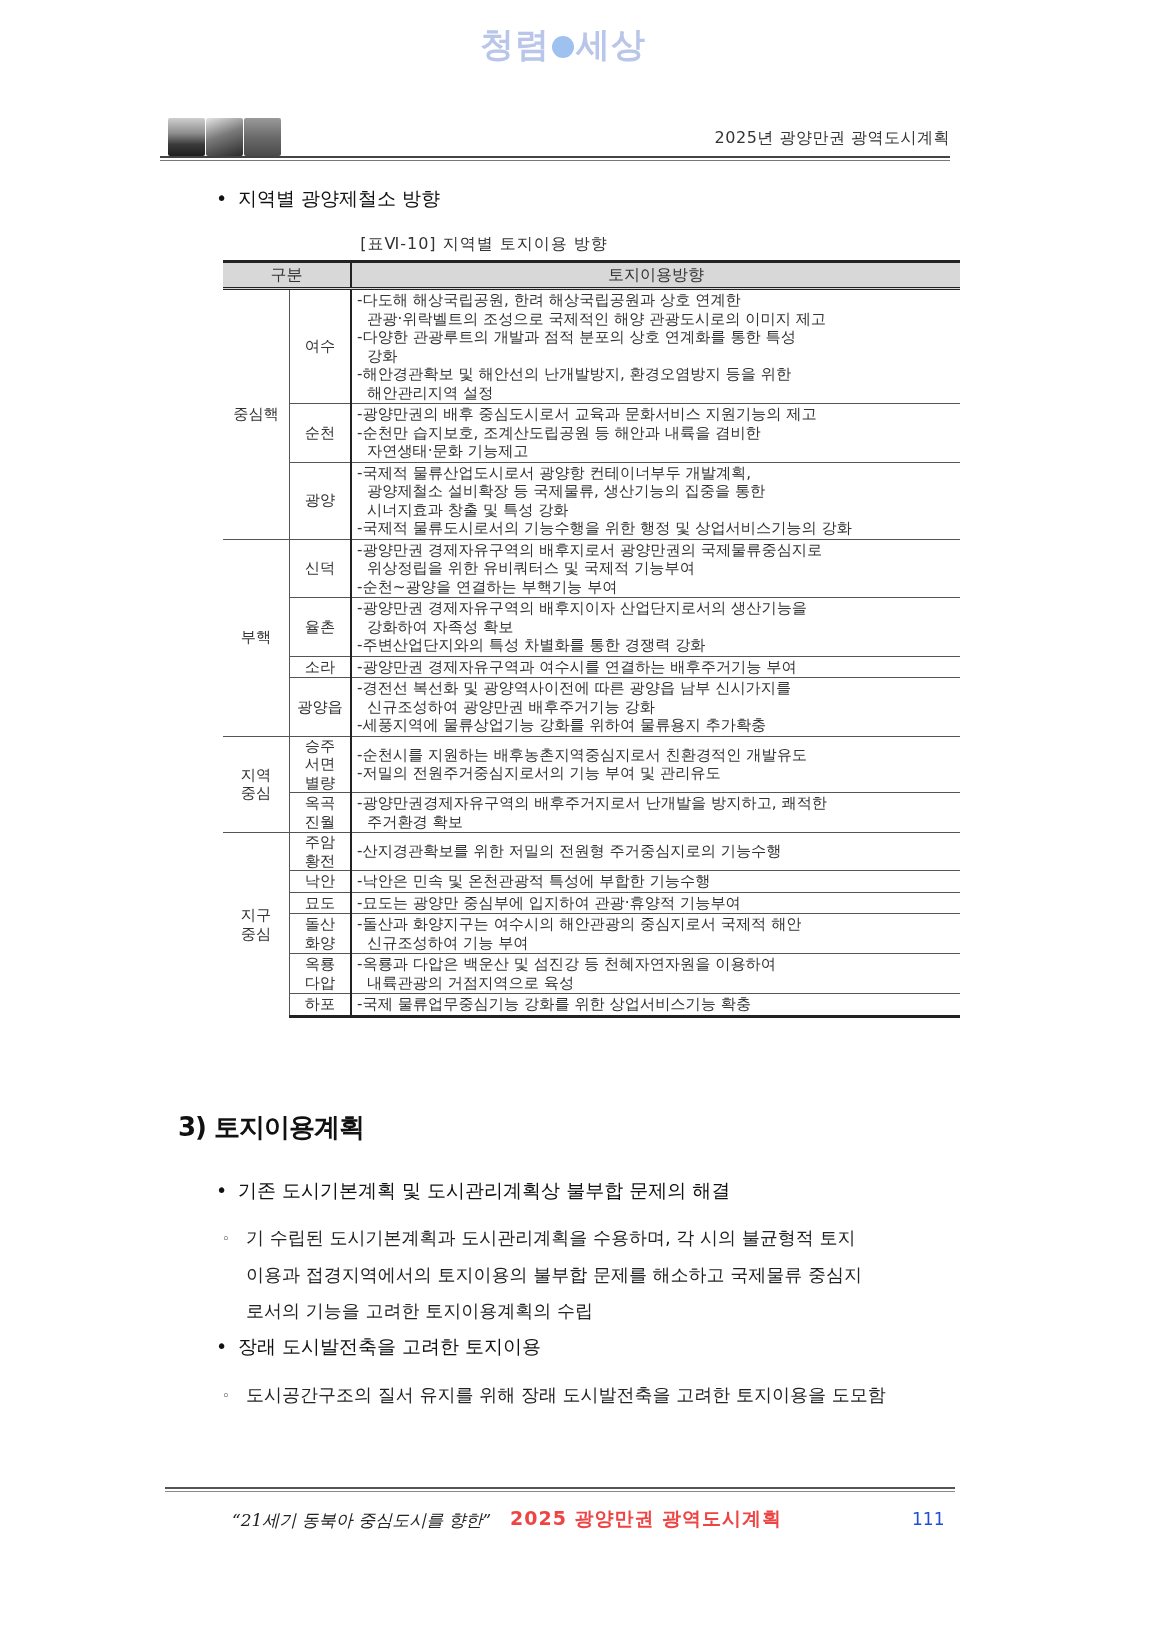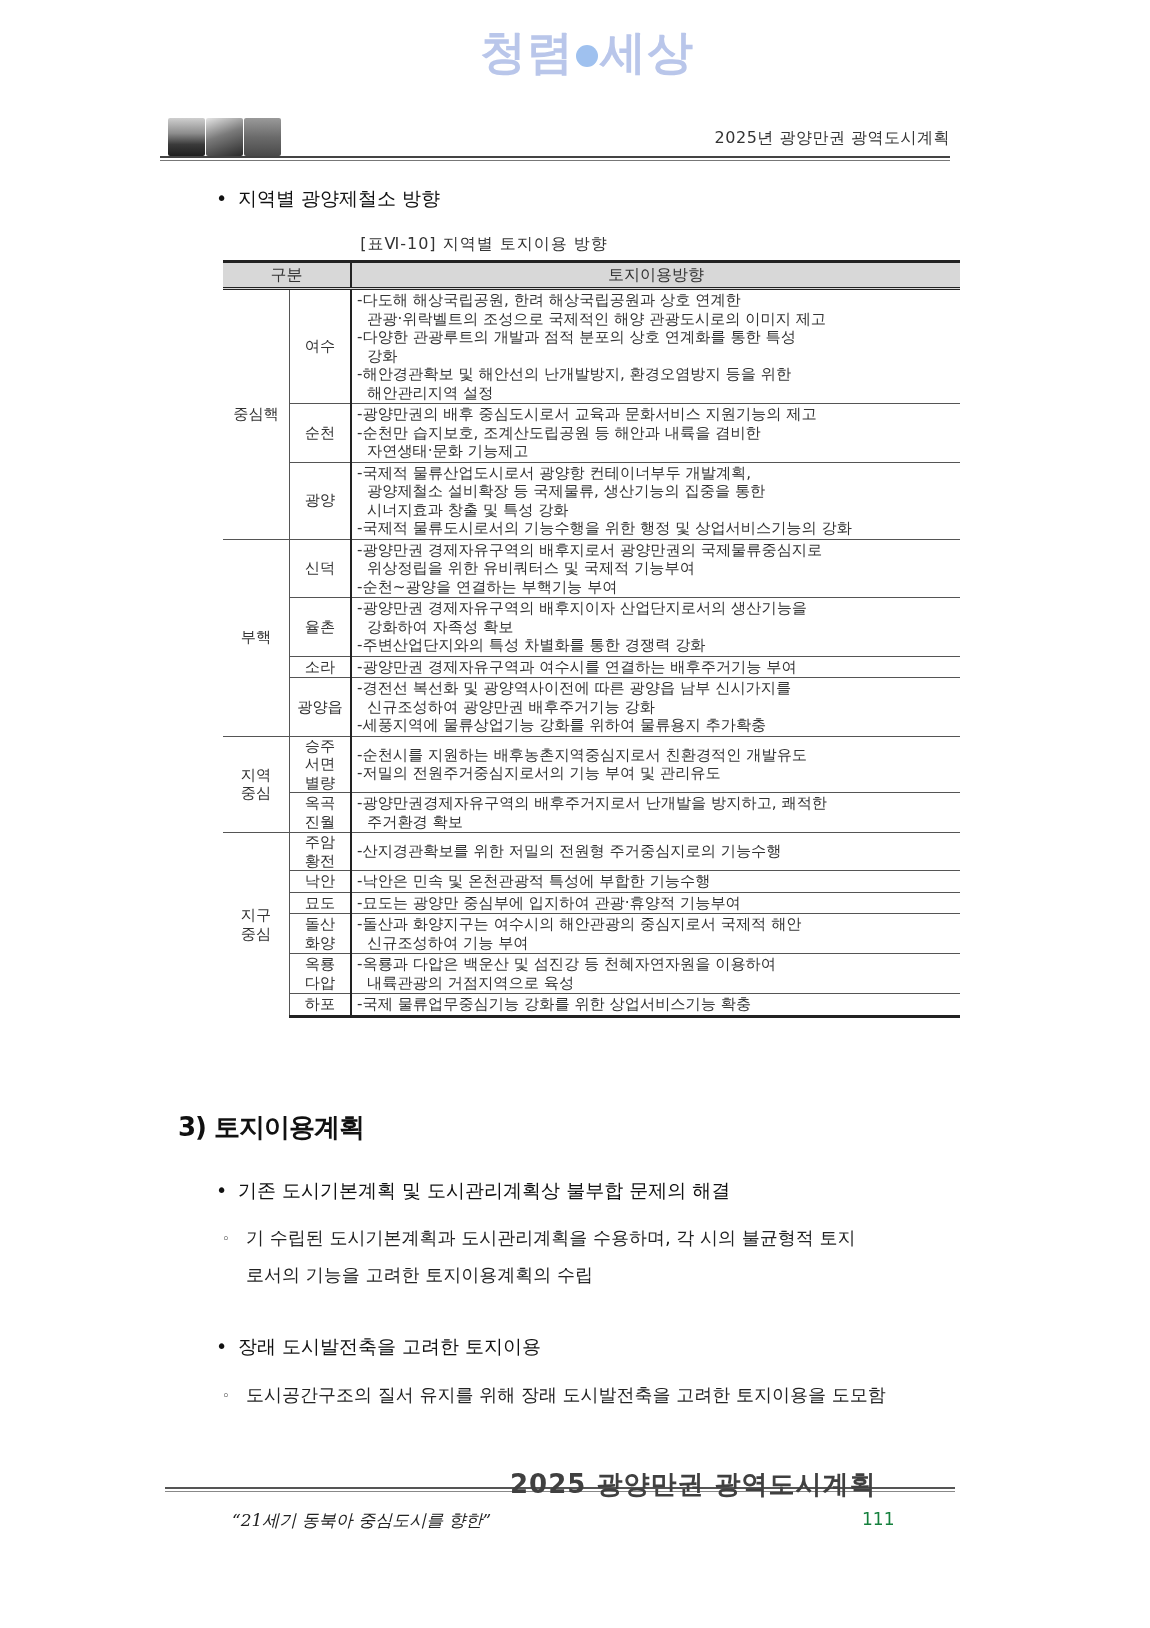--- a/index.html
+++ b/index.html
@@ -1,21 +1,21 @@
 <!DOCTYPE html>
 <html><head>
 <meta charset="utf-8">
 <style>
   html, body { margin:0; padding:0; background:#ffffff; }
   body { width:1150px; height:1628px; position:relative; overflow:hidden;
          font-family:"DejaVu Sans", "Liberation Sans", sans-serif; color:#222; }
   .abs { position:absolute; }
 
   
-  .logo { left:480px; top:22px; font-size:46px; color:#b9c6ea; letter-spacing:1px; font-weight:bold; }
+  .logo { left:480px; top:22px; font-size:34px; color:#b9c6ea; letter-spacing:1px; font-weight:bold; }
   .logo .dot { display:inline-block; width:22px; height:22px; border-radius:50%; background:#9fc1ef;
                vertical-align:middle; margin:0 2px; }
 
   
   .hdr-imgs { left:168px; top:118px; height:38px; display:flex; gap:1px; }
   .hdr-imgs .ph { width:37px; height:38px; border-radius:2px; }
   .ph1 { background:linear-gradient(180deg,#cfcfcf 0%,#8e8e8e 40%,#3a3a3a 70%,#1f1f1f 100%); }
   .ph2 { background:linear-gradient(160deg,#e6e6e6 0%,#7a7a7a 45%,#2b2b2b 100%); }
   .ph3 { background:linear-gradient(180deg,#9a9a9a 0%,#6b6b6b 50%,#4a4a4a 100%); }
   .hdr-title { right:200px; top:128px; font-size:16px; color:#333; letter-spacing:0.5px; }
@@ -45,22 +45,22 @@
   .line.cont { padding-left:10px; }
 
   
   .para { font-size:18px; color:#222; line-height:36px; }
   .para .o { display:inline-block; width:12px; font-size:13px; margin-right:12px; vertical-align:middle; }
 
   
   .ftr-rule1 { left:165px; top:1487px; width:790px; height:2px; background:#555; }
   .ftr-rule2 { left:165px; top:1491px; width:790px; height:1px; background:#888; }
   .ftr-quote { left:232px; top:1509px; font-family:"DejaVu Serif","Liberation Serif",serif; font-style:italic; font-size:17px; color:#222; }
-  .ftr-title { left:510px; top:1467px; font-size:26px; font-weight:bold; color:#404040; letter-spacing:1px; }
-  .ftr-page { left:862px; top:1509px; font-size:17px; color:#15803d; }
+  .ftr-title { left:510px; top:1506px; font-size:19px; font-weight:bold; color:#ef4444; letter-spacing:1px; }
+  .ftr-page { left:912px; top:1509px; font-size:17px; color:#1d4ed8; }
 </style>
 </head>
 <body>
 
 <div class="abs logo">
   <span>청렴</span><span class="dot"></span><span>세상</span>
 </div>
 
 <div class="abs hdr-imgs">
   <div class="ph ph1"></div>
@@ -210,20 +210,21 @@
     </tbody>
 </table>
 
 <div class="abs sec-title">3) 토지이용계획</div>
 
 <div class="abs bullet-h" style="left:216px; top:1178px;text-align:right;">
   <span class="b">•</span><span>기존 도시기본계획 및 도시관리계획상 불부합 문제의 해결</span>
 </div>
 <div class="abs para" style="left:222px; top:1220px; width:740px;">
   <div><span class="o">◦</span><span>기 수립된 도시기본계획과 도시관리계획을 수용하며, 각 시의 불균형적 토지</span></div>
+  <div style="padding-left:24px;">이용과 접경지역에서의 토지이용의 불부합 문제를 해소하고 국제물류 중심지</div>
   <div style="padding-left:24px;">로서의 기능을 고려한 토지이용계획의 수립</div>
 </div>
 
 <div class="abs bullet-h" style="left:216px; top:1334px;">
   <span class="b">•</span><span>장래 도시발전축을 고려한 토지이용</span>
 </div>
 <div class="abs para" style="left:222px; top:1377px; width:740px;">
   <div><span class="o">◦</span><span>도시공간구조의 질서 유지를 위해 장래 도시발전축을 고려한 토지이용을 도모함</span></div>
 </div>
 

